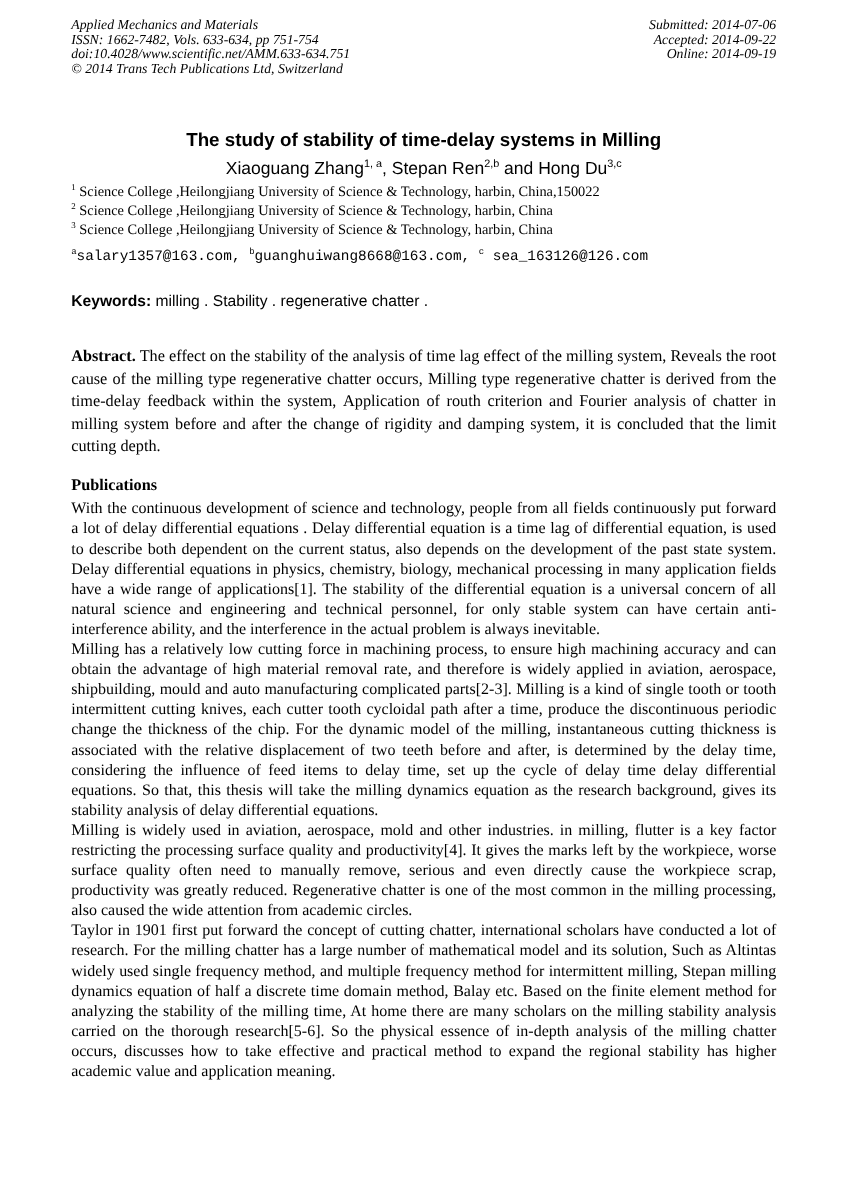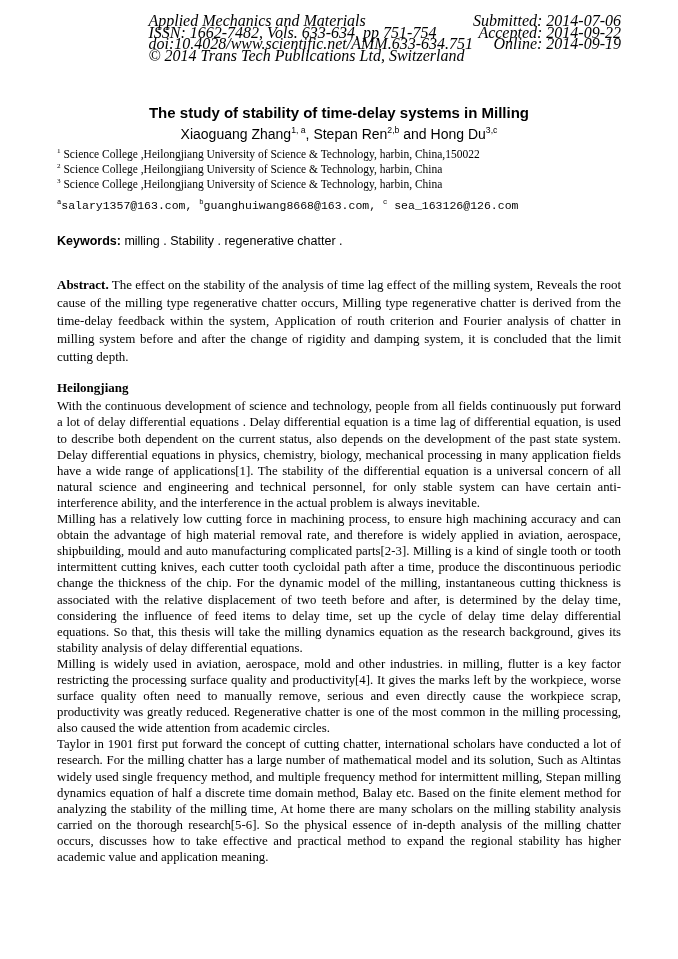--- a/index.html
+++ b/index.html
@@ -9,23 +9,23 @@
     font-family: "Liberation Serif", serif;
   }
   .page {
     box-sizing: border-box;
     width: 678px; height: 959px;
     padding: 15px 57px 20px 57px;
     background: #ffffff;
   }
   
   .masthead {
-    display: flex; justify-content: flex-end;
+    display: flex; justify-content: space-between;
     font-style: italic;
-    font-size: 16px; line-height: 11.6px;
+    font-size: 11px; line-height: 11.6px;
     font-family: "Liberation Serif", serif;
   }
   .masthead .right { text-align: right; }
   
   .title {
     margin: 42px 0 0 0;
     text-align: center;
     font-family: "Liberation Sans", sans-serif;
     font-weight: bold;
     font-size: 15px; line-height: 19px;
@@ -113,20 +113,20 @@
   </div>
 
   <div class="keywords">
     <span class="label">Keywords:</span><span> milling . Stability . regenerative chatter .</span>
   </div>
 
   <p class="abstract">
     <span class="label">Abstract.</span><span> The effect on the stability of the analysis of time lag effect of the milling system,&nbsp;Reveals the root cause of the milling type regenerative chatter occurs,&nbsp;Milling type regenerative chatter is derived from the time-delay feedback within the system,&nbsp;Application of routh criterion and Fourier analysis of chatter in milling system before and after the change of rigidity and damping system, it is concluded that the limit cutting depth.</span>
   </p>
 
-  <h2 class="section-heading">Heilongjiang</h2>
+  <h2 class="section-heading">Publications</h2>
 
   <p class="body-par first">With the continuous development of science and technology, people from all fields continuously put forward a lot of delay differential equations . Delay differential equation is a time lag of differential equation, is used to describe both dependent on the current status, also depends on the development of the past state system. Delay differential equations in physics, chemistry, biology, mechanical processing in many application fields have a wide range of applications[1]. The stability of the differential equation is a universal concern of all natural science and engineering and technical personnel, for only stable system can have certain anti-interference ability, and the interference in the actual problem is always inevitable.</p>
   <p class="body-par">Milling has a relatively low cutting force in machining process, to ensure high machining accuracy and can obtain the advantage of high material removal rate, and therefore is widely applied in aviation, aerospace, shipbuilding, mould and auto manufacturing complicated parts[2-3]. Milling is a kind of single tooth or tooth intermittent cutting knives, each cutter tooth cycloidal path after a time, produce the discontinuous periodic change the thickness of the chip. For the dynamic model of the milling, instantaneous cutting thickness is associated with the relative displacement of two teeth before and after, is determined by the delay time, considering the influence of feed items to delay time, set up the cycle of delay time delay differential equations. So that, this thesis will take the milling dynamics equation as the research background, gives its stability analysis of delay differential equations.</p>
   <p class="body-par">Milling is widely used in aviation, aerospace, mold and other industries. in milling, flutter is a key factor restricting the processing surface quality and productivity[4]. It gives the marks left by the workpiece, worse surface quality often need to manually remove, serious and even directly cause the workpiece scrap, productivity was greatly reduced. Regenerative chatter is one of the most common in the milling processing, also caused the wide attention from academic circles.</p>
   <p class="body-par">Taylor in 1901 first put forward the concept of cutting chatter, international scholars have conducted a lot of research. For the milling chatter has a large number of mathematical model and its solution, Such as Altintas widely used single frequency method, and multiple frequency method for intermittent milling, Stepan milling dynamics equation of half a discrete time domain method, Balay etc. Based on the finite element method for analyzing the stability of the milling time, At home there are many scholars on the milling stability analysis carried on the thorough research[5-6]. So the physical essence of in-depth analysis of the milling chatter occurs, discusses how to take effective and practical method to expand the regional stability has higher academic value and application meaning.</p>
 
 </div>
 
 </body></html>

